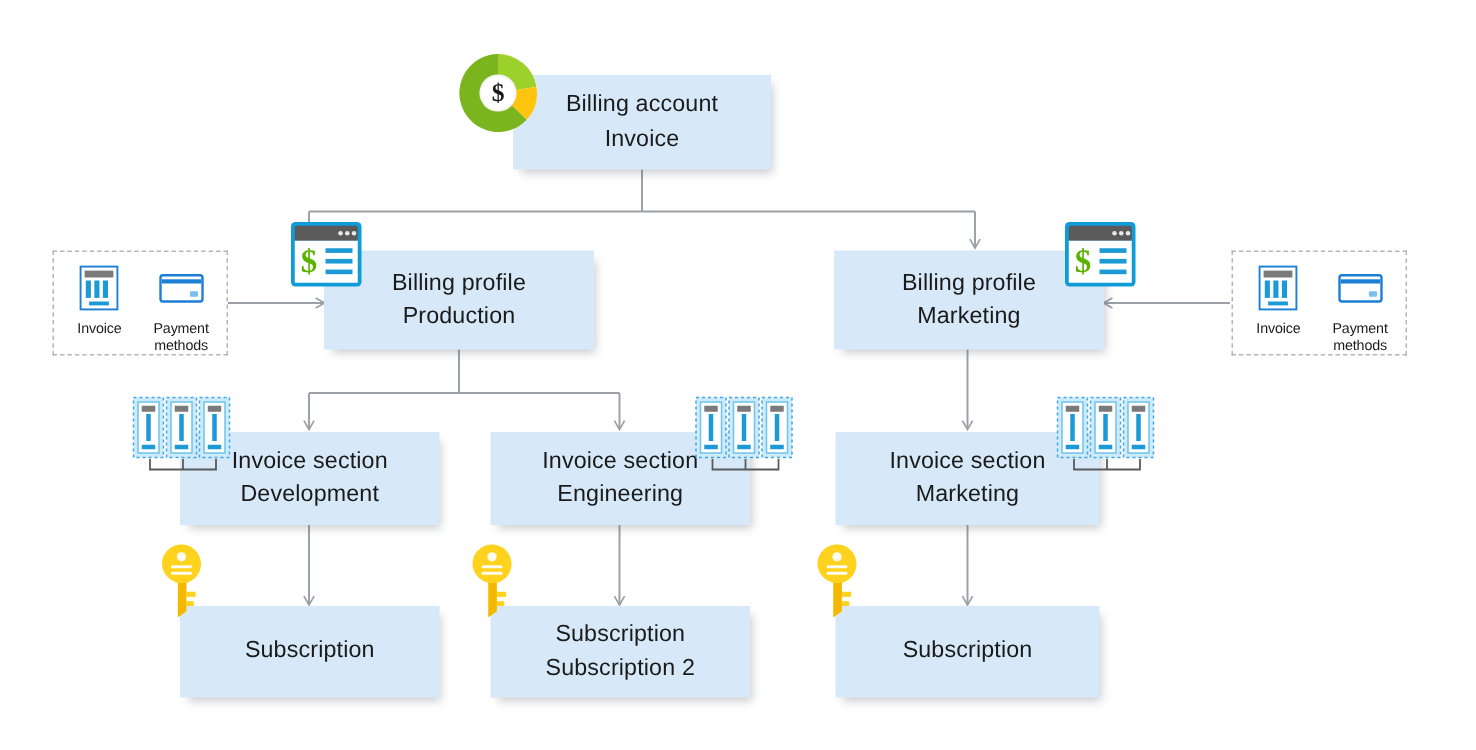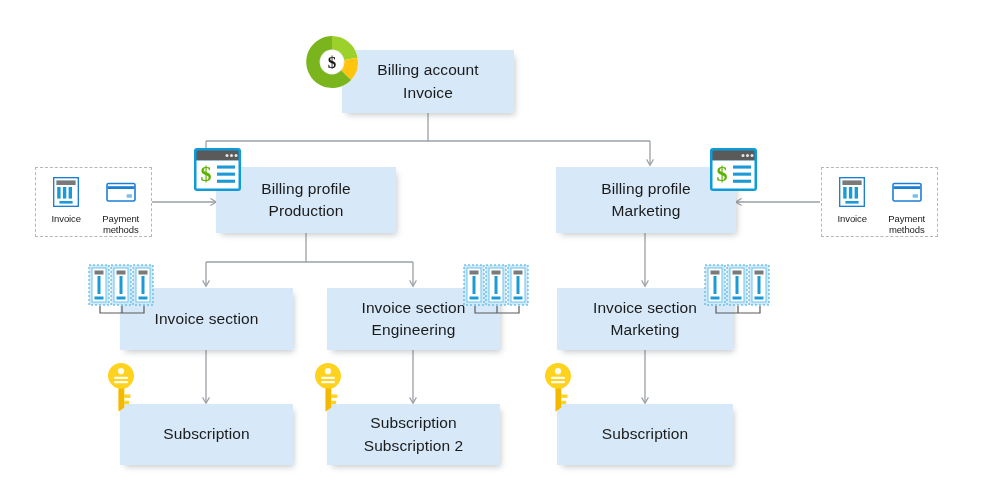--- a/index.html
+++ b/index.html
@@ -153,20 +153,21 @@
       <rect x="3.5" y="13.5" width="42" height="28" fill="#ffffff"></rect>
       <text x="13" y="34" text-anchor="middle" font-family="'Liberation Serif', serif" font-weight="bold" font-size="22" fill="#5cb200">$</text>
       <rect x="24" y="18.5" width="18" height="3.1" fill="#1c9ad6"></rect>
       <rect x="24" y="25.6" width="18" height="3.1" fill="#1c9ad6"></rect>
       <rect x="24" y="32.7" width="18" height="3.1" fill="#1c9ad6"></rect>
     </svg>
   </div>
 
   <div class="node" style="left:120px;top:288px;width:173px;height:62px;">
     <span class="ln">Invoice section</span>
+    <span class="ln">Development</span>
   </div>
   <div class="icon" style="left:88px;top:264px;">
     <svg width="68" height="55" viewBox="0 0 68 55">
       <g stroke="#5a5a5a" stroke-width="1.2" fill="none">
         <path d="M12,42 L12,49 L56,49 L56,42"></path>
         <path d="M34,42 L34,49"></path>
       </g>
       <g>
         <rect x="1" y="1" width="20" height="40" fill="#cfeafb" stroke="#3ba9e0" stroke-width="1" stroke-dasharray="2 2"></rect>
         <rect x="4" y="4" width="14" height="34" fill="#ffffff" stroke="#6ec4ea" stroke-width="1"></rect>

